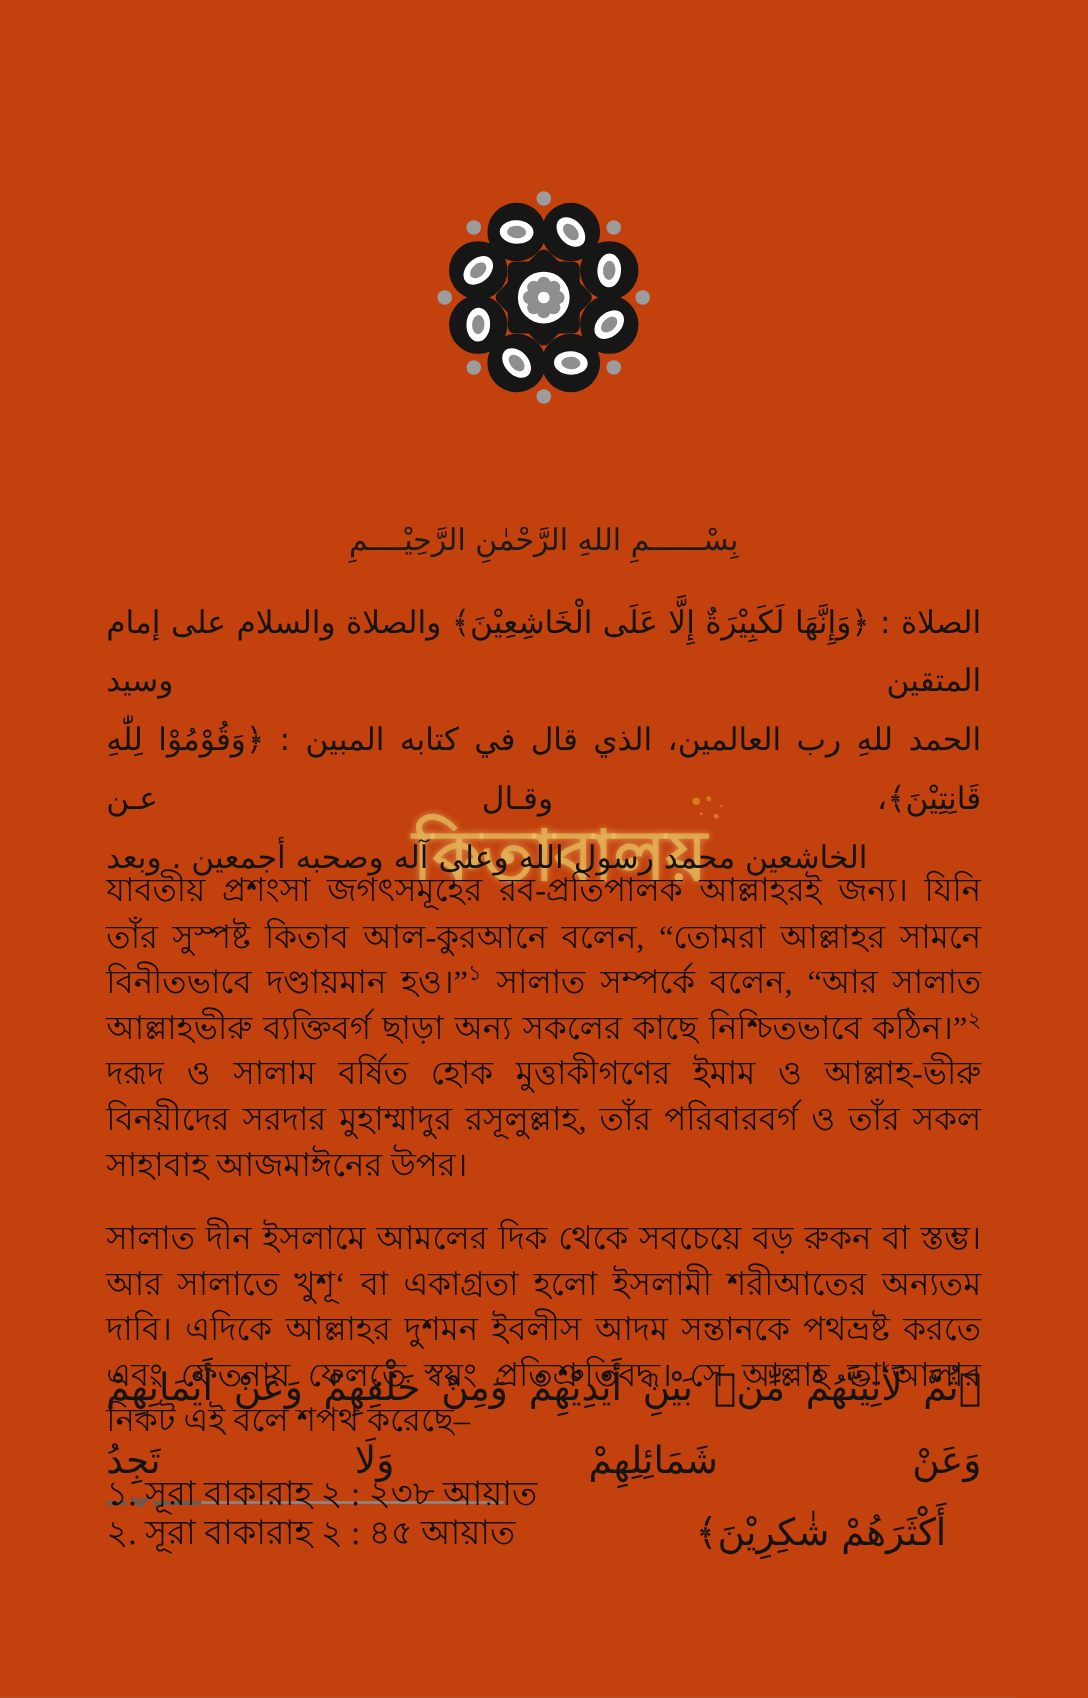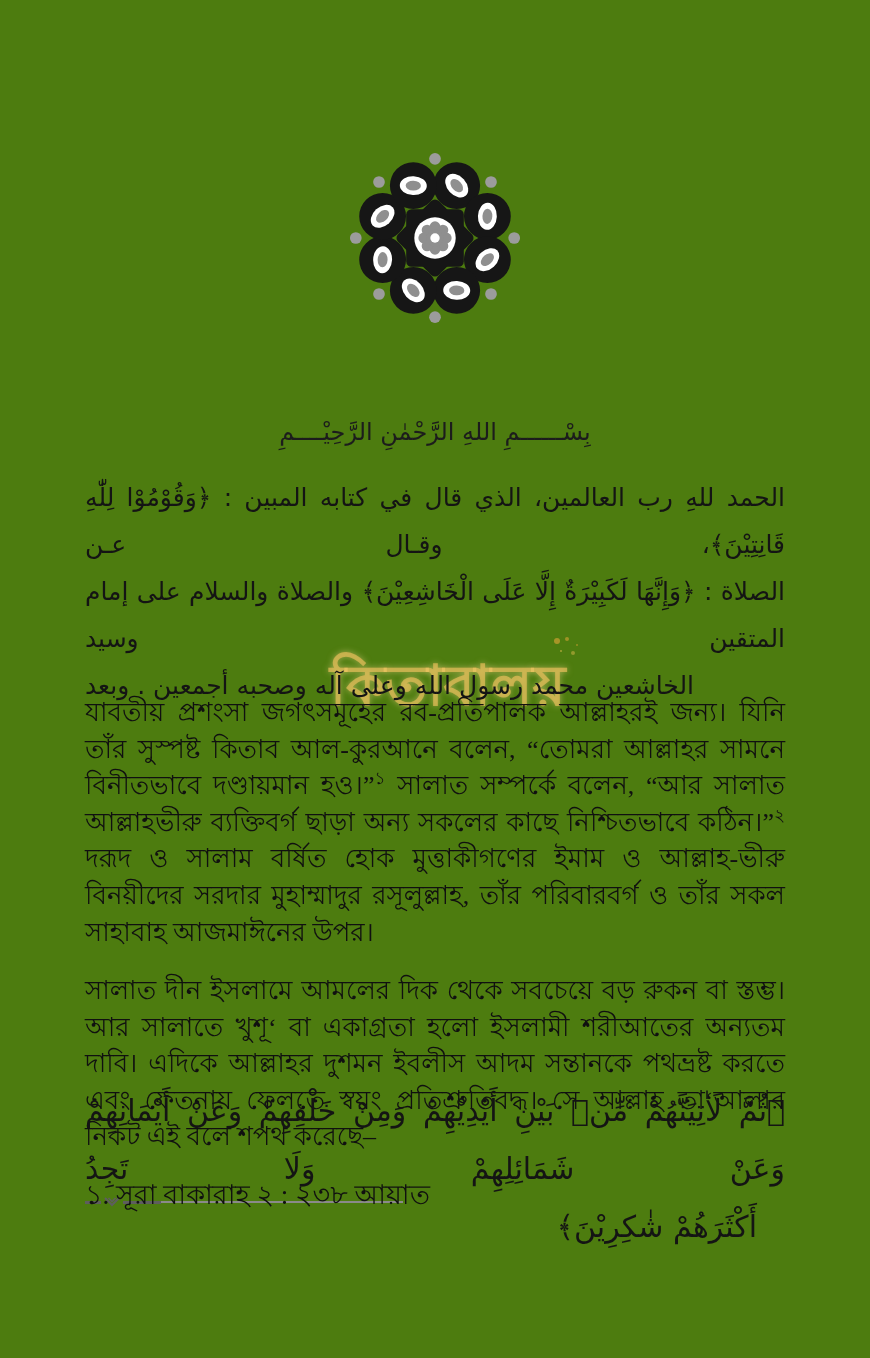--- a/index.html
+++ b/index.html
@@ -1,19 +1,19 @@
 <!DOCTYPE html>
 <html><head>
 <meta charset="utf-8">
 <style>
   html,body{margin:0;padding:0;}
   body{background:#777; font-family:"Liberation Serif","DejaVu Serif",serif;}
   .page{
     position:relative; width:870px; height:1358px; margin:0 auto;
-    background:#4d7c0f; color:#111; overflow:hidden;
+    background:#c2410c; color:#111; overflow:hidden;
   }
   
   .ornament-wrap{position:absolute; top:148px; left:0; right:0; display:flex; justify-content:center;}
   
   .basmala{
     position:absolute; top:418px; left:0; width:100%;
     text-align:center; direction:rtl;
     font-family:"DejaVu Sans",sans-serif; font-size:24px; color:#1c1c1c;
   }
   
@@ -127,22 +127,22 @@
           <circle cx="0" cy="0" r="9.5"></circle>
         </g>
         <circle cx="0" cy="0" r="5.2" fill="#ffffff"></circle>
       </g>
     </svg>
   </div>
 
   <div class="basmala">بِسْــــــمِ اللهِ الرَّحْمٰنِ الرَّحِيْــــمِ</div>
 
   <div class="arabic-intro">
+    <div class="ar-just">الصلاة : ﴿وَإِنَّهَا لَكَبِيْرَةٌ إِلَّا عَلَى الْخَاشِعِيْنَ﴾ والصلاة والسلام على إمام المتقين وسيد</div>
     <div class="ar-just">الحمد للهِ رب العالمين، الذي قال في كتابه المبين : ﴿وَقُوْمُوْا لِلّٰهِ قَانِتِيْنَ﴾، وقـال عـن</div>
-    <div class="ar-just">الصلاة : ﴿وَإِنَّهَا لَكَبِيْرَةٌ إِلَّا عَلَى الْخَاشِعِيْنَ﴾ والصلاة والسلام على إمام المتقين وسيد</div>
     <div class="ar-center">الخاشعين محمد رسول الله وعلى آله وصحبه أجمعين . وبعد</div>
   </div>
 
   <div class="watermark">
     <div class="wm-dots"></div>
     <div class="wm-text">কিতাবালয়</div>
   </div>
 
   <p class="bn-para para1"><span>যাবতীয় প্রশংসা জগৎসমূহের রব-প্রতিপালক আল্লাহরই জন্য। যিনি তাঁর সুস্পষ্ট কিতাব আল-কুরআনে বলেন, “তোমরা আল্লাহর সামনে বিনীতভাবে দণ্ডায়মান হও।”</span><span class="fn-ref">১</span><span> সালাত সম্পর্কে বলেন, “আর সালাত আল্লাহভীরু ব্যক্তিবর্গ ছাড়া অন্য সকলের কাছে নিশ্চিতভাবে কঠিন।”</span><span class="fn-ref">২</span><span> দরূদ ও সালাম বর্ষিত হোক মুত্তাকীগণের ইমাম ও আল্লাহ-ভীরু বিনয়ীদের সরদার মুহাম্মাদুর রসূলুল্লাহ, তাঁর পরিবারবর্গ ও তাঁর সকল সাহাবাহ আজমাঈনের উপর।</span></p>
 
@@ -158,15 +158,16 @@
     <svg class="chev" width="18" height="12" viewBox="0 0 18 12" aria-hidden="true">
       <path d="M2 2 L9 9 L16 2" fill="none" stroke="#5e5e5e" stroke-width="2"></path>
       <path d="M5.5 2 L9 5.5 L12.5 2" fill="none" stroke="#5e5e5e" stroke-width="1.6"></path>
     </svg>
     <div class="seg-b"></div>
     <div class="seg-c"></div>
   </div>
 
   <div class="footnotes">
     <div>১. সূরা বাকারাহ  ২ : ২৩৮ আয়াত</div>
+    <div>২. সূরা বাকারাহ  ২ : ৪৫ আয়াত</div>
   </div>
 
 </div>
 
 </body></html>

